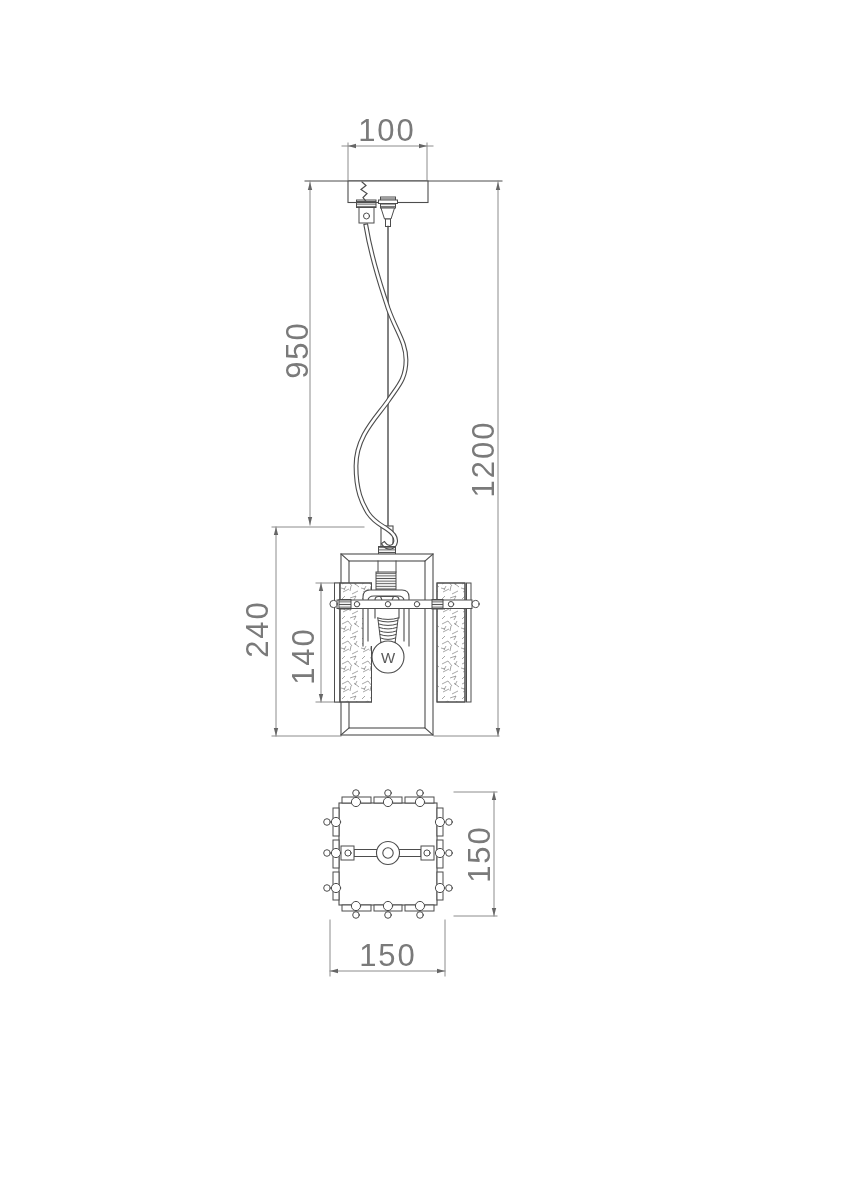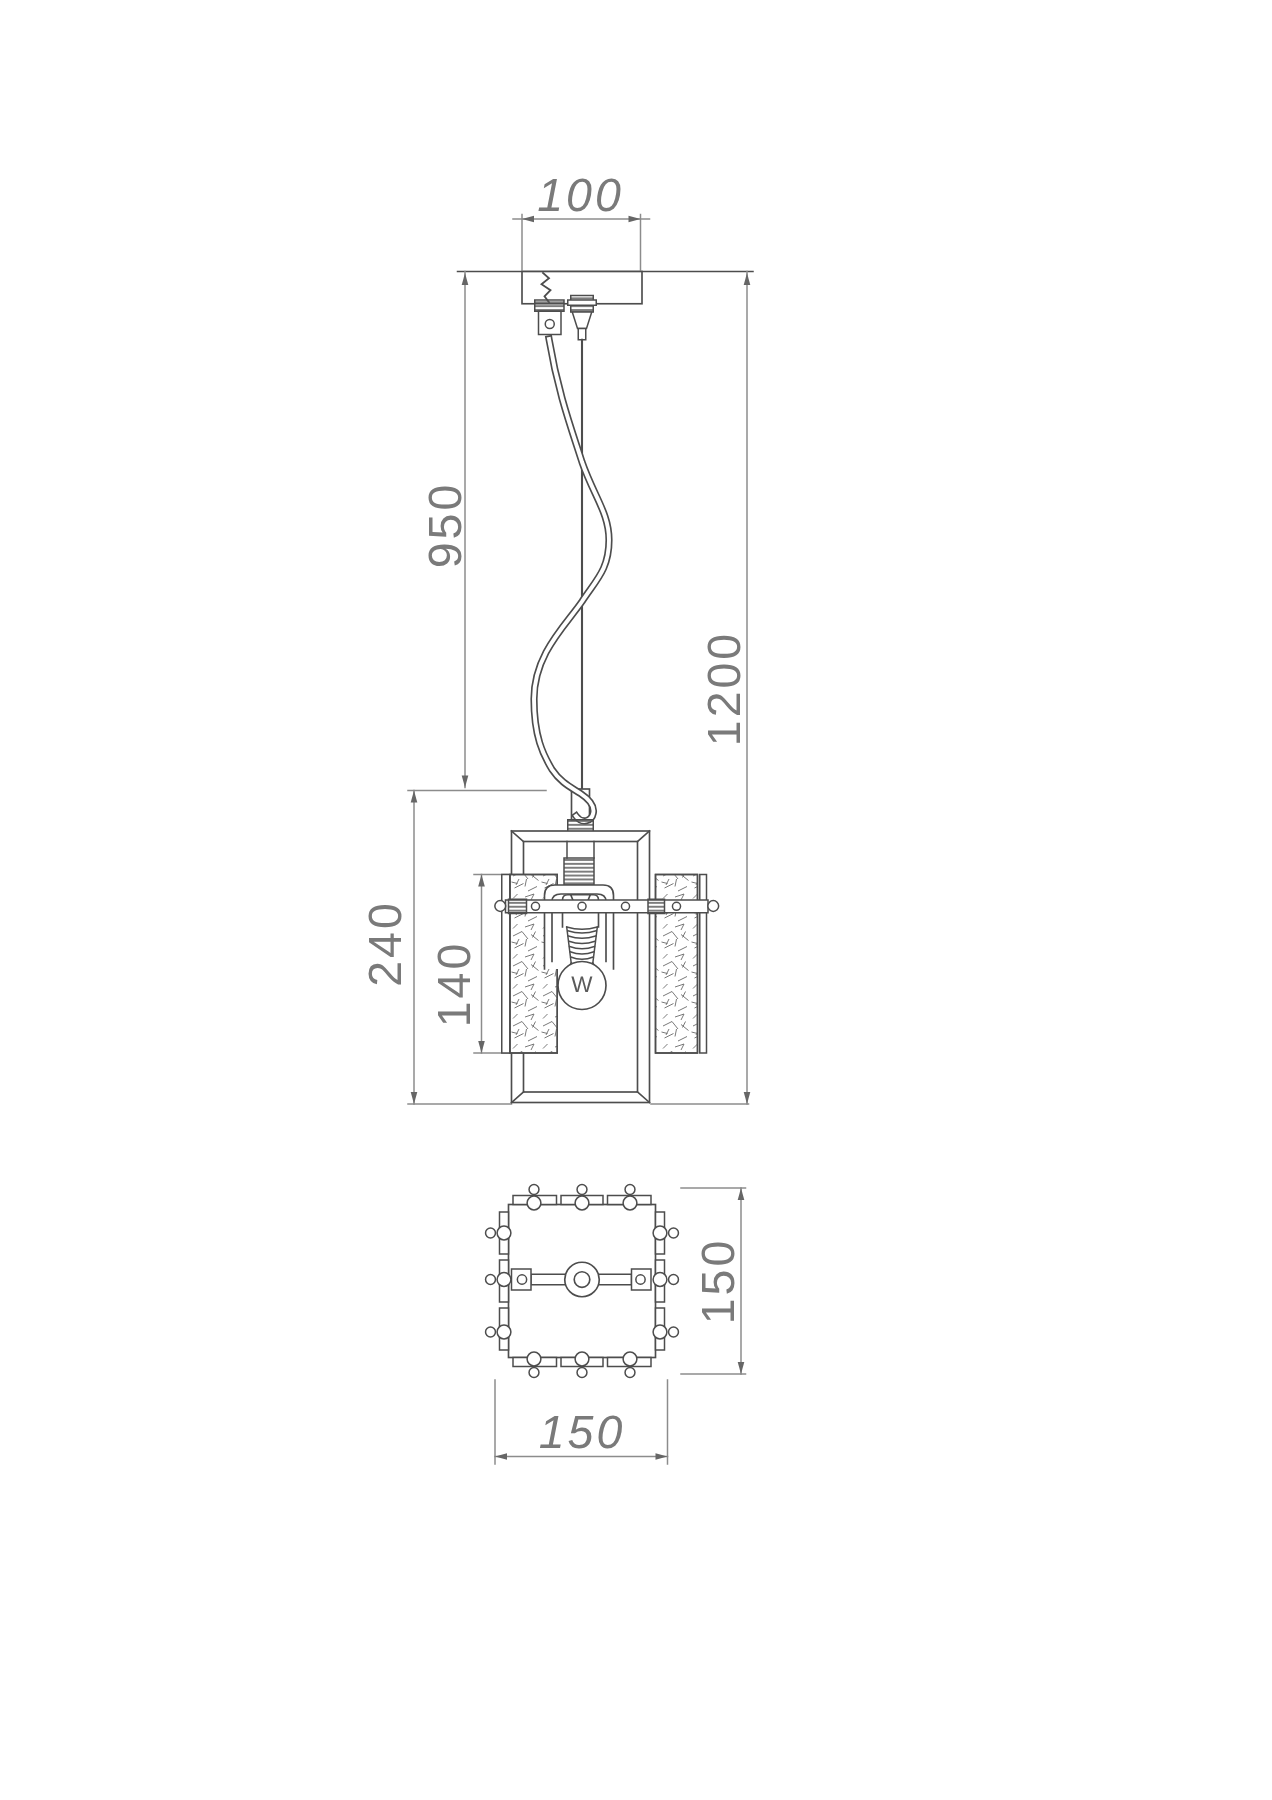--- a/index.html
+++ b/index.html
@@ -1,21 +1,21 @@
 <!DOCTYPE html>
 <html><head>
 <meta charset="utf-8">
 <style>
   html,body{margin:0;padding:0;background:#ffffff;}
   #canvas{position:relative;width:848px;height:1200px;background:#ffffff;overflow:hidden;
           font-family:"Liberation Sans", sans-serif;}
   #drawing{position:absolute;left:0;top:0;}
   .dim-label{position:absolute;font-size:31px;line-height:1;color:#7a7a7a;
              letter-spacing:2px;white-space:nowrap;font-family:"Liberation Sans",sans-serif;}
-  .dim-label.horz{transform:translate(-50%,-50%);font-style:italic;}
+  .dim-label.horz{transform:translate(-50%,-50%);}
   .dim-label.vert{transform:translate(-50%,-50%) rotate(-90deg);}
   .bulb-label{position:absolute;font-size:15px;color:#5a5a5a;transform:translate(-50%,-50%);
               font-family:"Liberation Sans",sans-serif;}
 </style>
 </head>
 <body>
 
 <div id="canvas">
 
 <svg id="drawing" width="848" height="1200" viewBox="0 0 848 1200">

